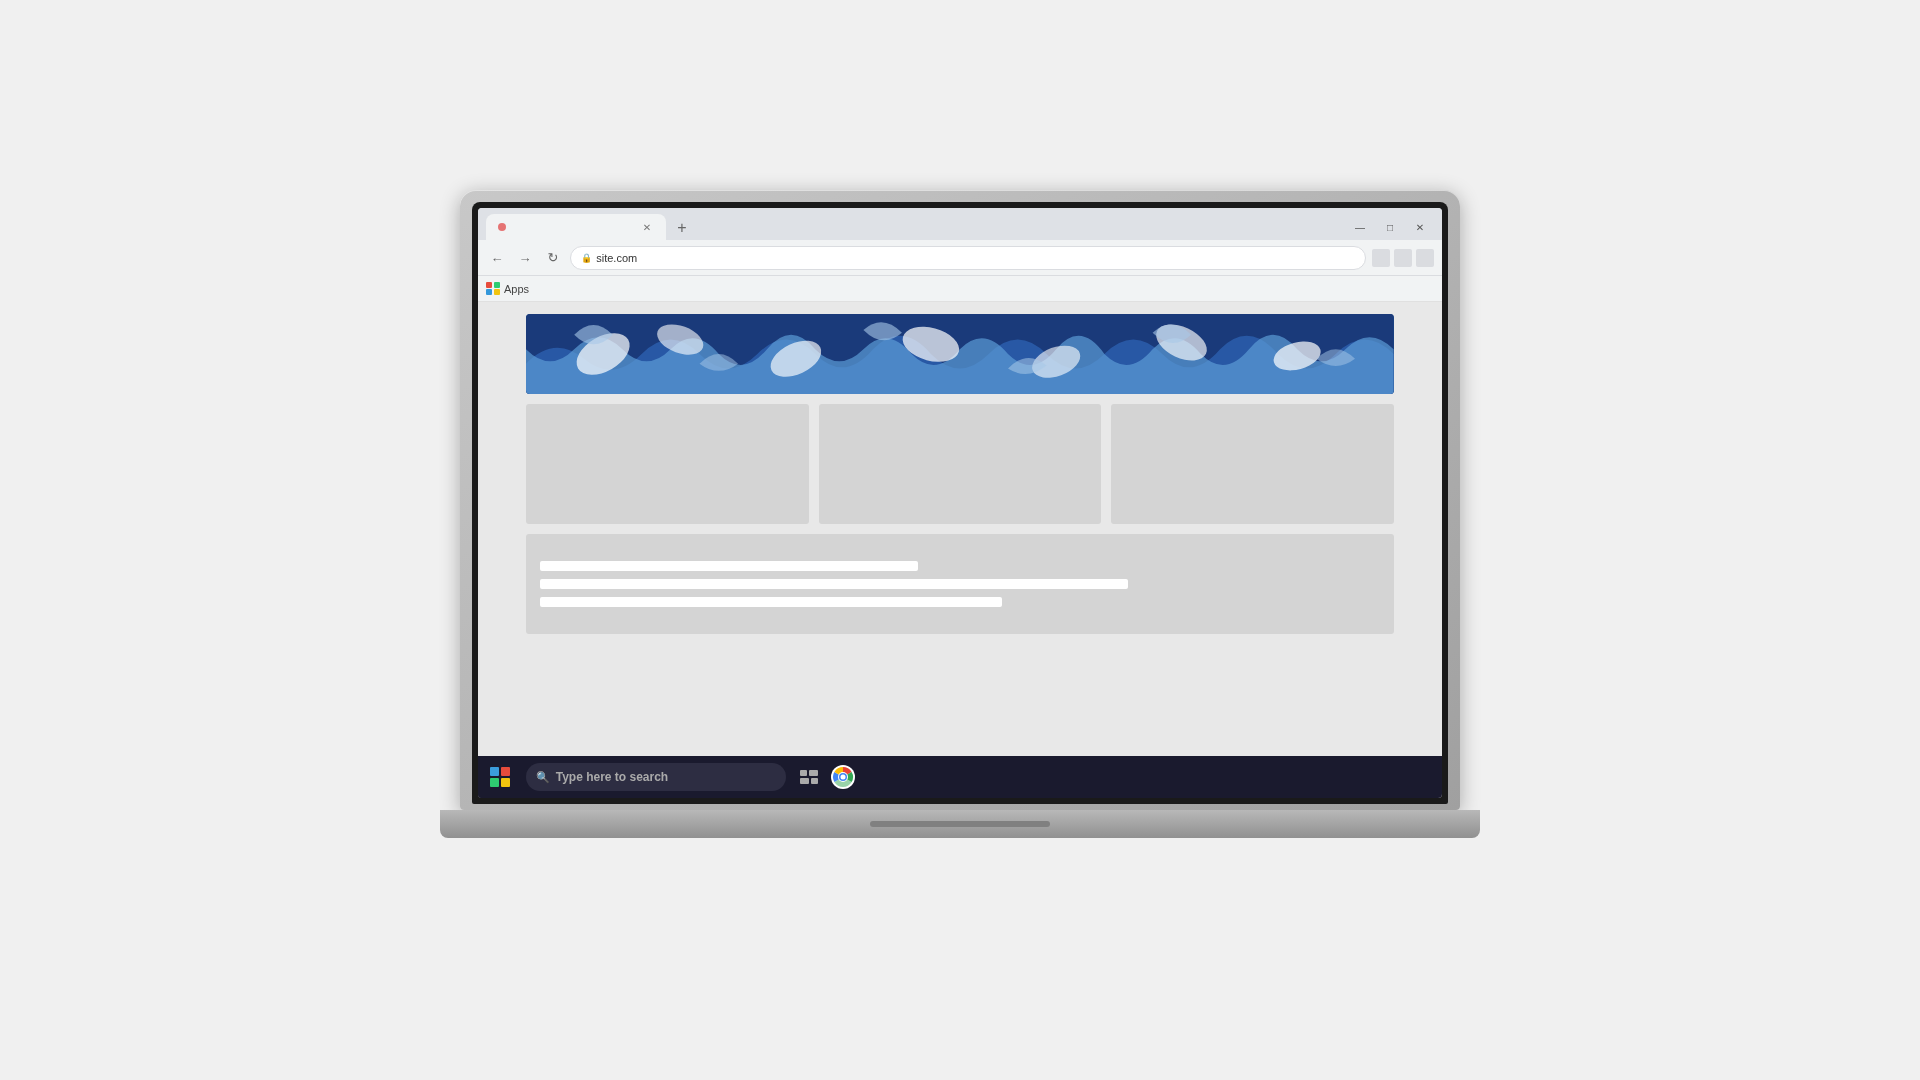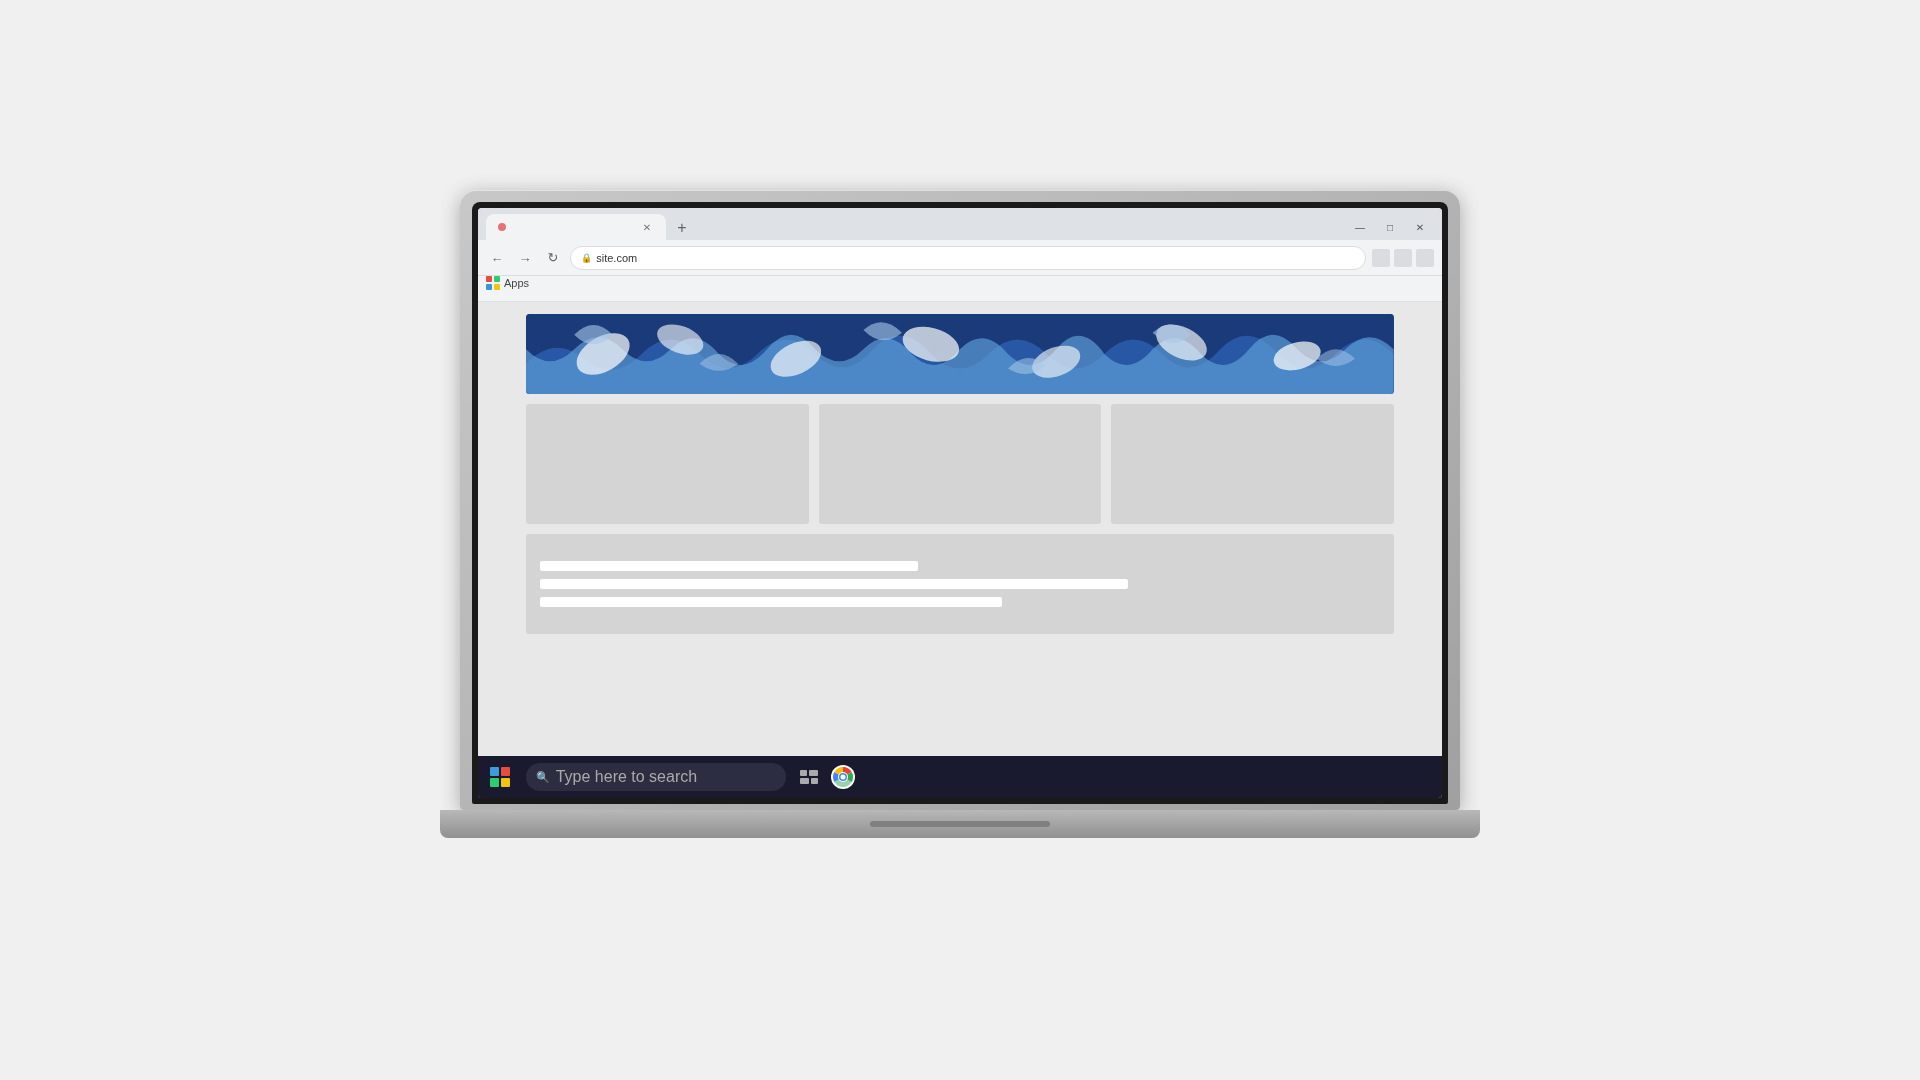--- a/index.html
+++ b/index.html
@@ -203,21 +203,21 @@
       height: 18px;
       background: #dadce0;
       border-radius: 2px;
     }
 
     
     .bookmarks-bar {
       height: 26px;
       background: #f1f3f4;
       display: flex;
-      align-items: flex-start;
+      align-items: center;
       padding: 0 8px;
       gap: 8px;
       border-bottom: 1px solid #e0e0e0;
       font-size: 11px;
       color: #444;
     }
 
     .bookmark-item {
       display: flex;
       align-items: center;
@@ -338,22 +338,23 @@
       gap: 6px;
       margin-left: 4px;
     }
 
     .search-icon-taskbar {
       color: #aaa;
       font-size: 11px;
     }
 
     .taskbar-search-text {
-      font-size: 16px;
+      font-size: 12px;
       color: #aaa;
+      font-weight: bold;
     }
 
     .taskbar-apps {
       display: flex;
       align-items: center;
       gap: 4px;
       margin-left: 8px;
     }
 
     .taskbar-app-icon {

